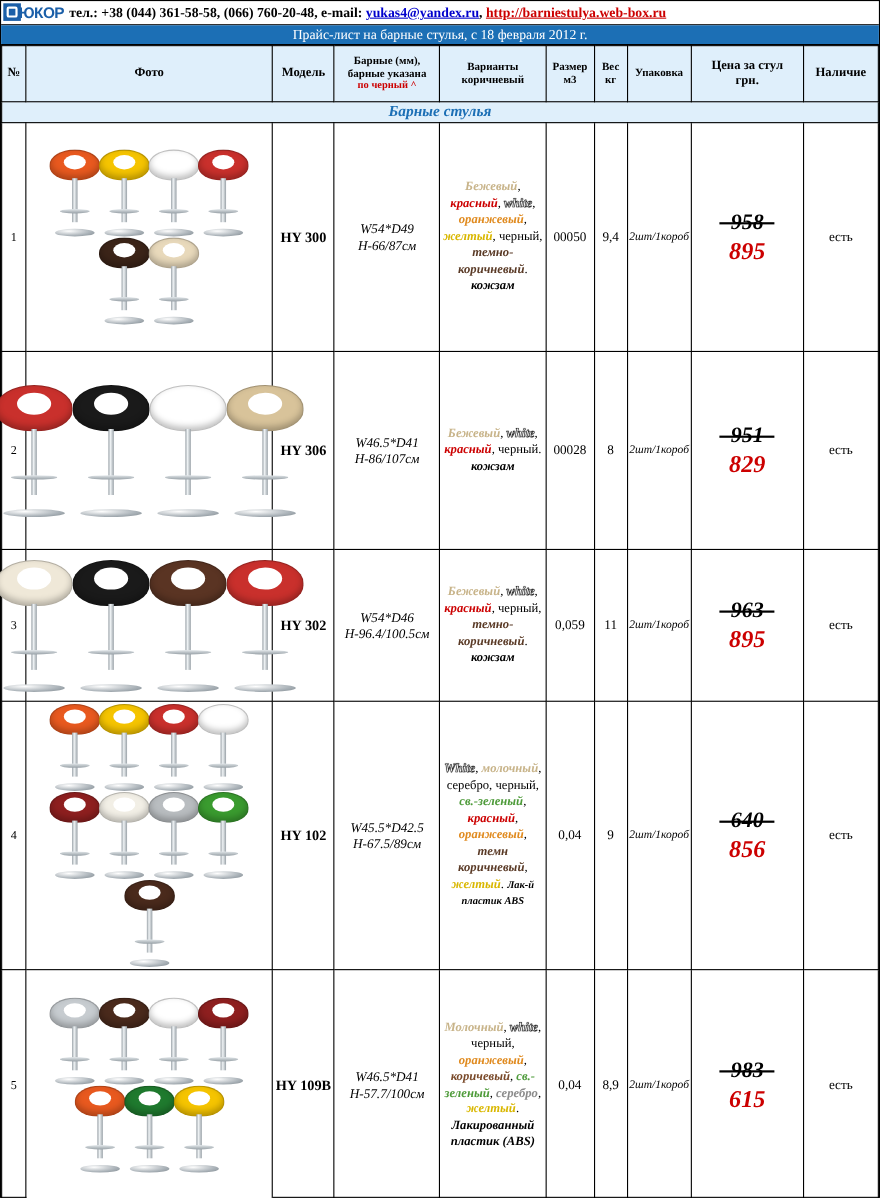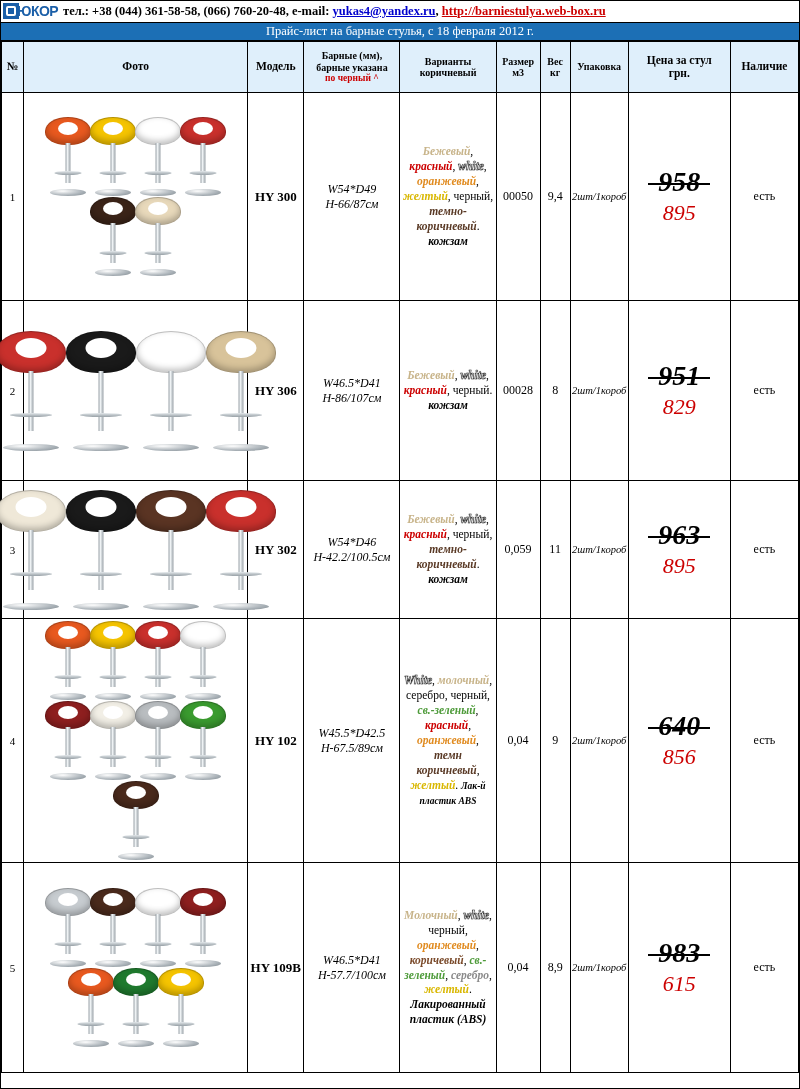--- a/index.html
+++ b/index.html
@@ -161,38 +161,38 @@
     font-size: 9.5px;
     font-style: italic;
     font-weight: bold;
   }
 
   
   td.price-cell {
     font-family: "Liberation Serif", serif;
   }
   .old-price {
-    font-size: 28px;
+    font-size: 20px;
     font-weight: bold;
     font-style: italic;
     position: relative;
     display: inline-block;
     padding: 0 10px;
     line-height: 1.1;
   }
   .old-price:after {
     content: "";
     position: absolute;
     left: 0; right: 0;
     top: 52%;
     border-top: 2px solid #000;
   }
   .new-price {
     font-size: 22px;
-    font-weight: normal;
+    font-weight: bold;
     font-style: italic;
     color: #cc0000;
     line-height: 1.15;
     display: block;
     margin-top: 2px;
   }
 
   
   td.photo {
     padding: 2px;
@@ -313,20 +313,23 @@
         </th>
         <th class="small">Упаковка</th>
         <th>
           <div>Цена за стул</div>
           <div>грн.</div>
         </th>
         <th>Наличие</th>
       </tr>
     </thead>
     <tbody id="tbody">
+        <tr class="section-row">
+          <td colspan="10">Барные стулья</td>
+        </tr>
         <tr style="height: 208px;">
           <td class="num">1</td>
           <td class="photo">
             <div class="photostrip wrap">
               <div class="chair" style="width: 44px; height: 79px;">
                 <div class="seat" style="width:44px;height:26px;background:#e8591f;border:1px solid rgba(0,0,0,.25);"></div>
                 <div class="hole" style="width:20px;height:13px;top:5px;"></div>
                 <div class="pole" style="top:26px;height:40px;"></div>
                 <div class="ring" style="width:27px;top:54px;"></div>
                 <div class="base" style="width:36px;"></div>
@@ -456,21 +459,21 @@
                 <div class="hole" style="width:31px;height:20px;top:7px;"></div>
                 <div class="pole" style="top:40px;height:60px;"></div>
                 <div class="ring" style="width:42px;top:82px;"></div>
                 <div class="base" style="width:56px;"></div>
               </div>
             </div>
           </td>
           <td class="model">HY 302</td>
           <td class="size">
             <div>W54*D46</div>
-            <div>H-42.2/100.5см</div>
+            <div>H-96.4/100.5см</div>
           </td>
           <td class="variants"><span class="v" style="color:#c8b48a;">Бежевый</span><span>, </span><span class="v" style="color:#fff;-webkit-text-stroke:0.6px #333;text-shadow:0 0 1px #444;">white</span><span>, </span><span class="v" style="color:#cc0000;">красный</span><span>, </span><span class="v plain" style="color:#000000;">черный</span><span>, </span><span class="v" style="color:#5a3a26;">темно-коричневый</span><span>. </span><span class="material" style="color:#000000;">кожзам</span></td>
           <td class="vol">0,059</td>
           <td class="weight">11</td>
           <td class="pack">2шт/1короб</td>
           <td class="price-cell"><span class="old-price">963</span><span class="new-price">895</span></td>
           <td class="avail">есть</td>
         </tr>
         <tr style="height: 175px;">
           <td class="num">4</td>

